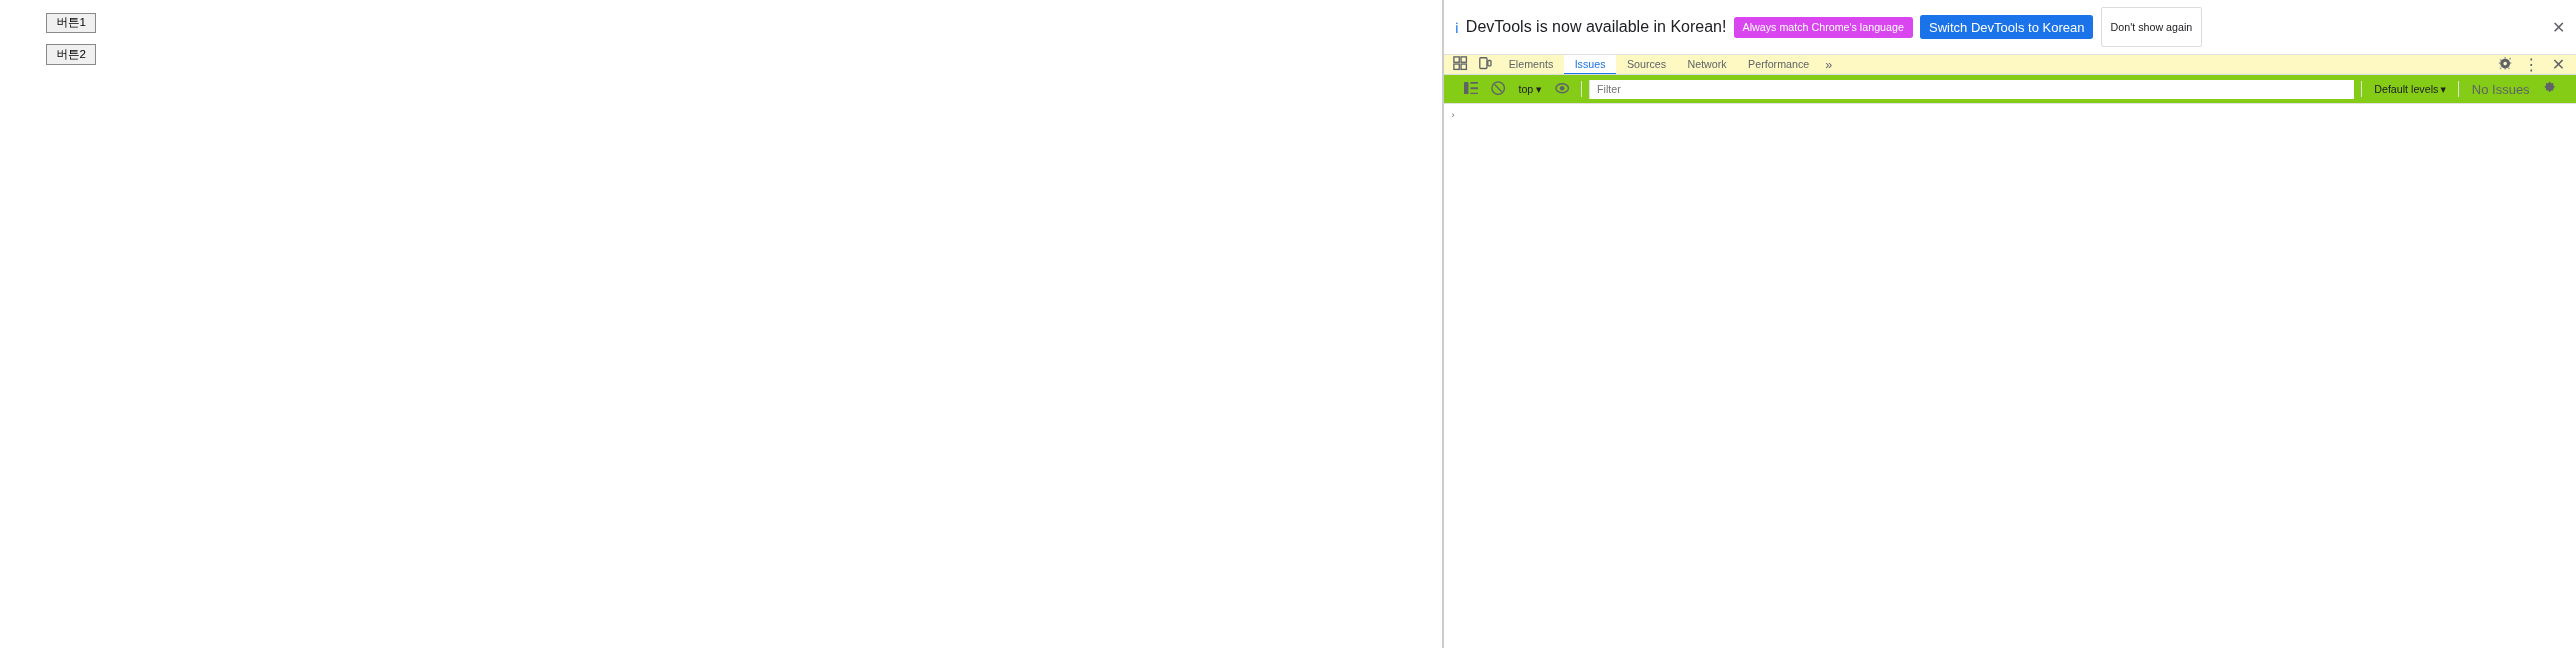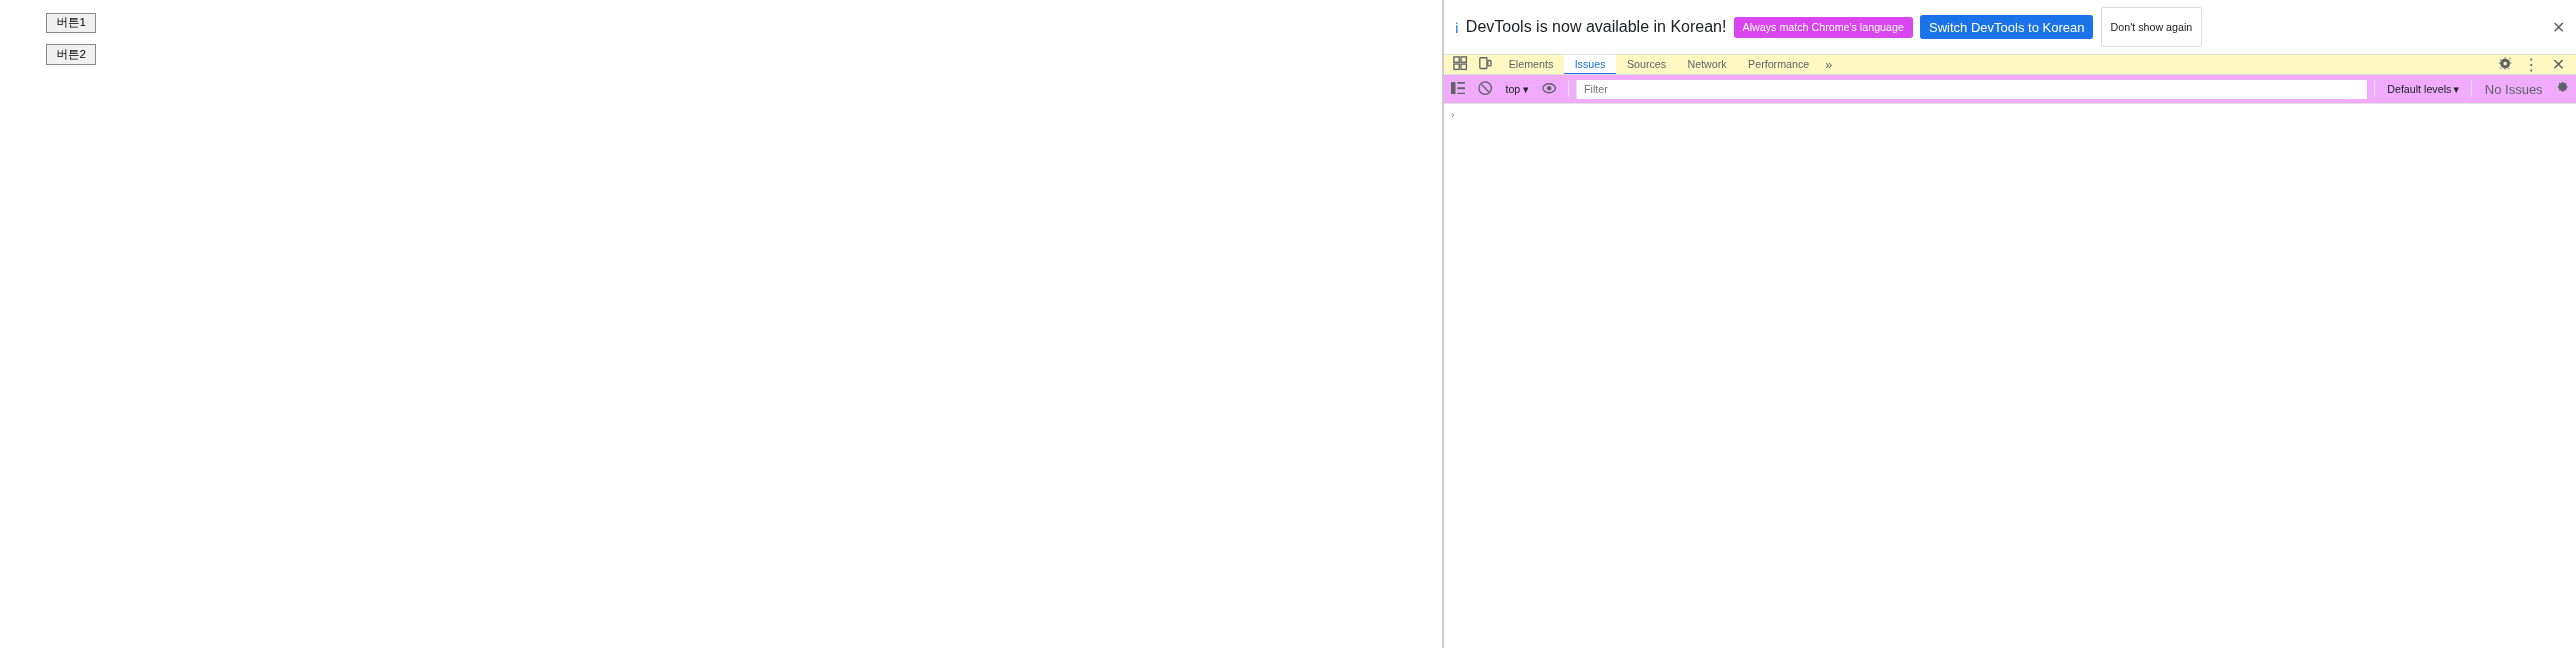--- a/index.html
+++ b/index.html
@@ -185,26 +185,26 @@
       border: none;
       cursor: pointer;
       padding: 3.6px 7.2px;
       color: #5f6368;
       font-size: 16px;
       border-radius: 2.7px;
     }
 
     
     #console-toolbar {
-      background: #f0abfc;
+      background: #84cc16;
       border-bottom: 0.9px solid #e0e0e0;
       display: flex;
       align-items: center;
       height: 29px;
-      padding: 0 2px;
+      padding: 0 15px;
       gap: 3.6px;
     }
 
     .con-icon-btn {
       background: none;
       border: none;
       cursor: pointer;
       padding: 2.7px 4.5px;
       color: #5f6368;
       font-size: 13.4px;

